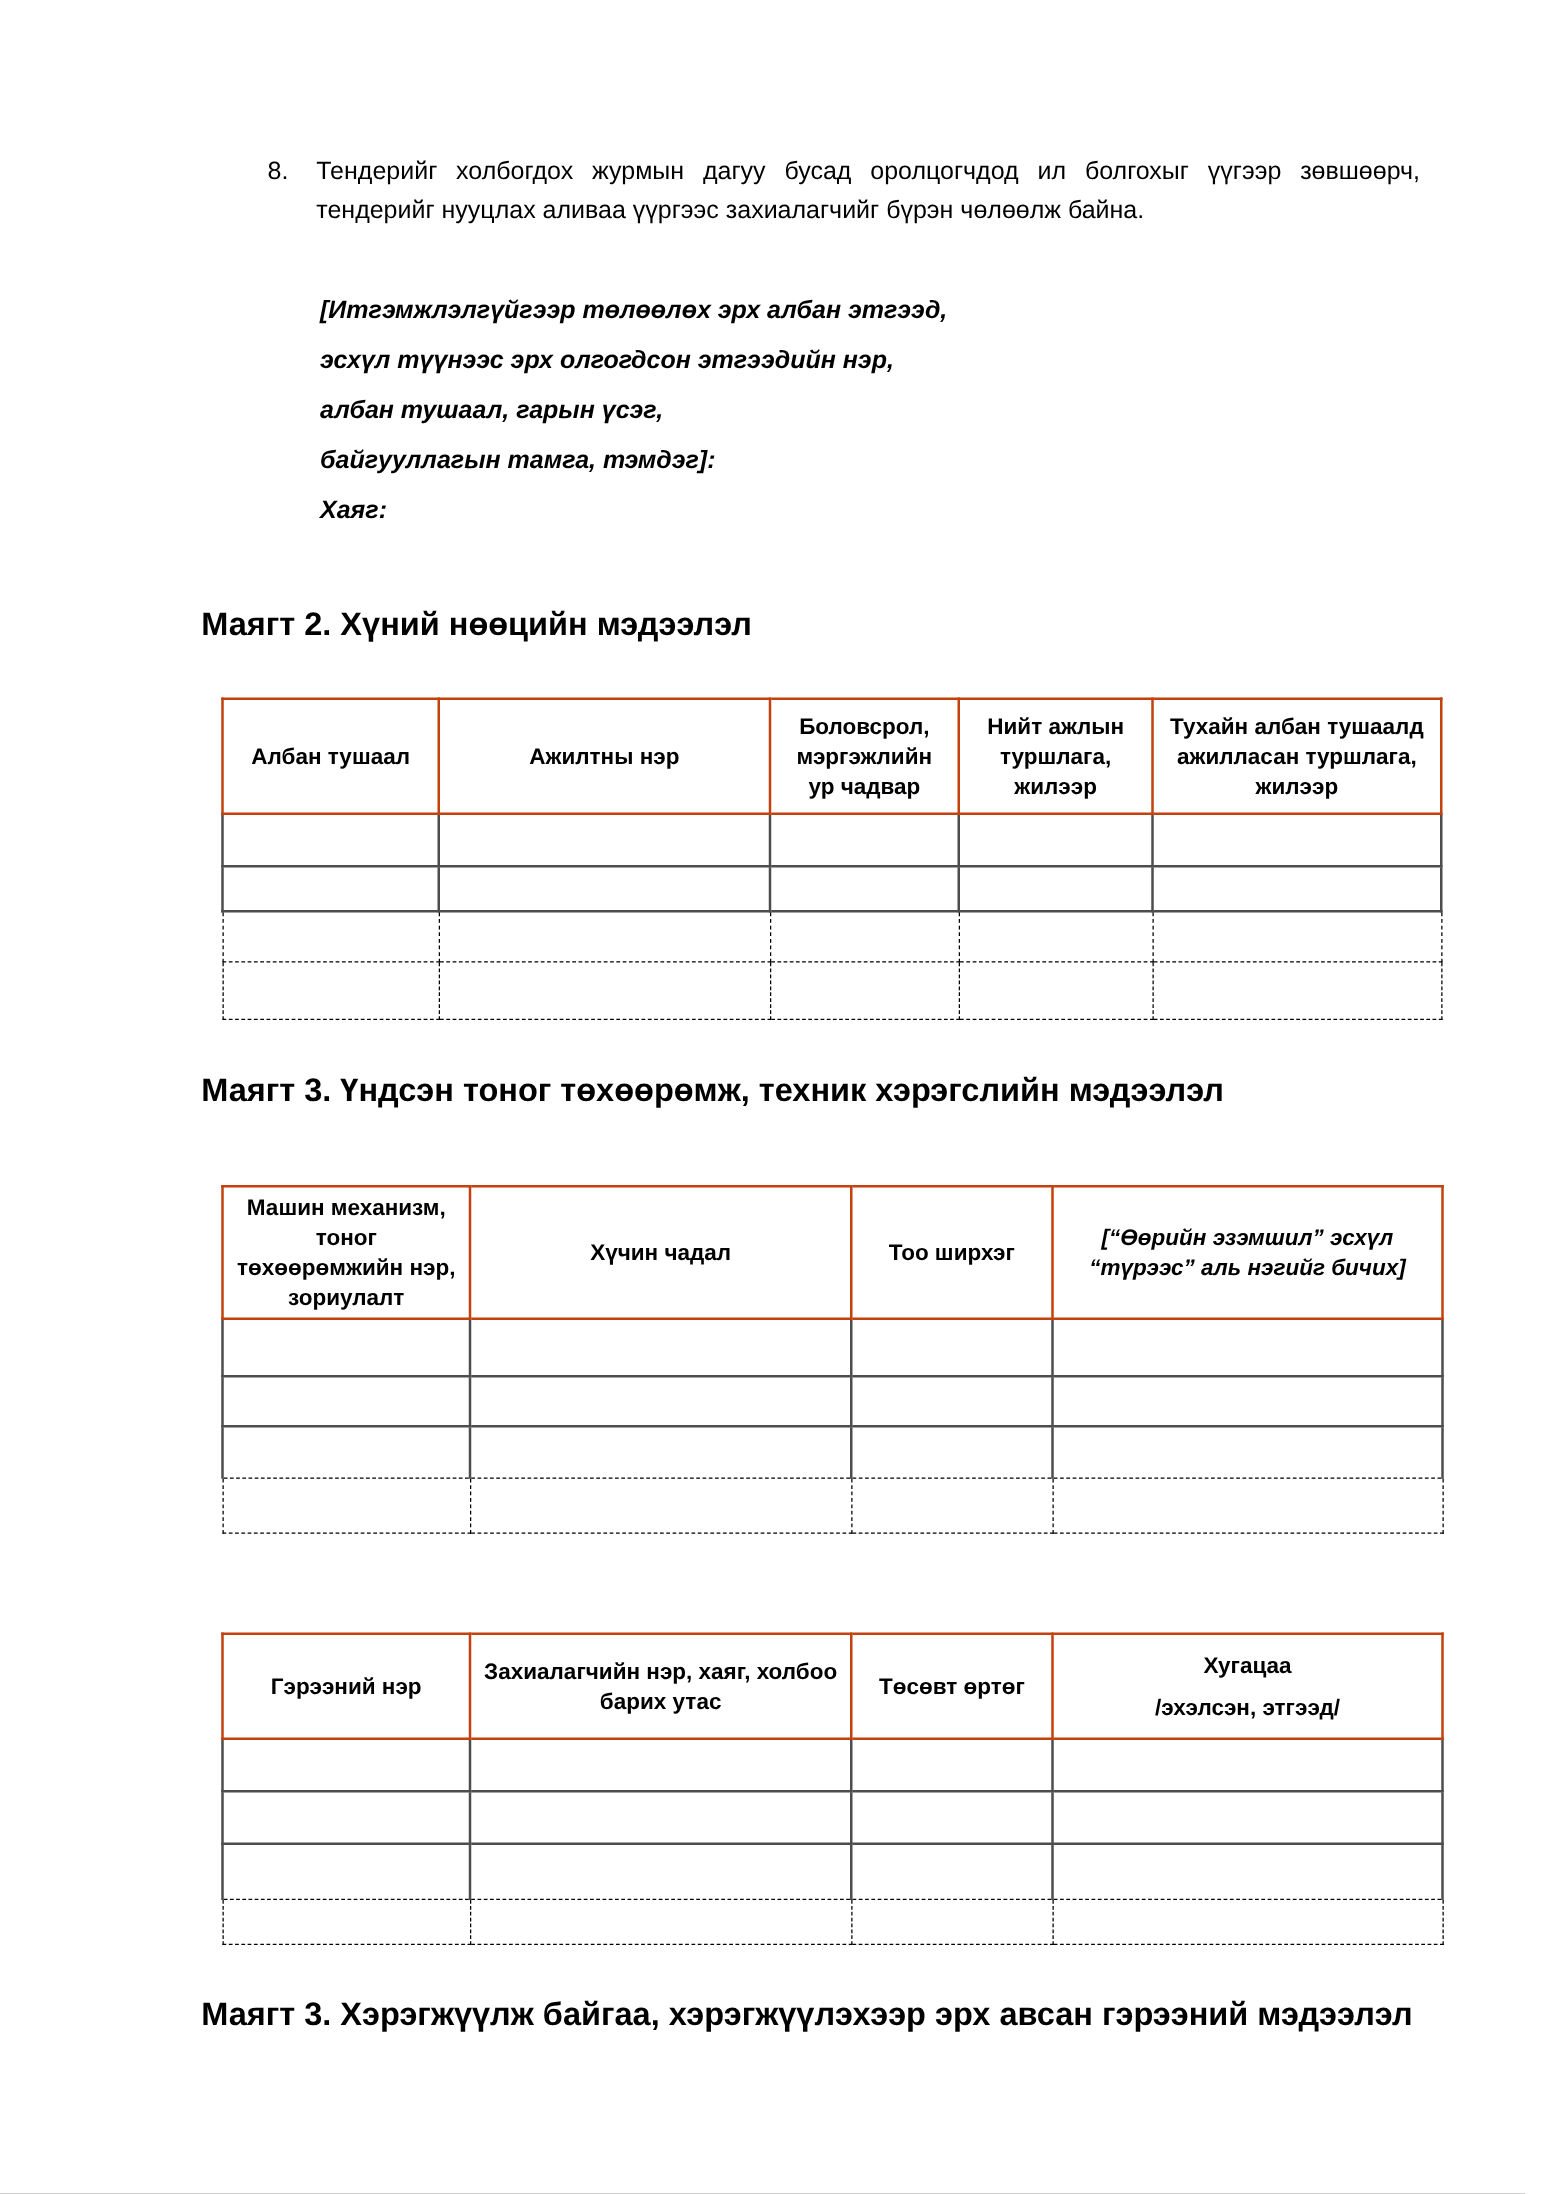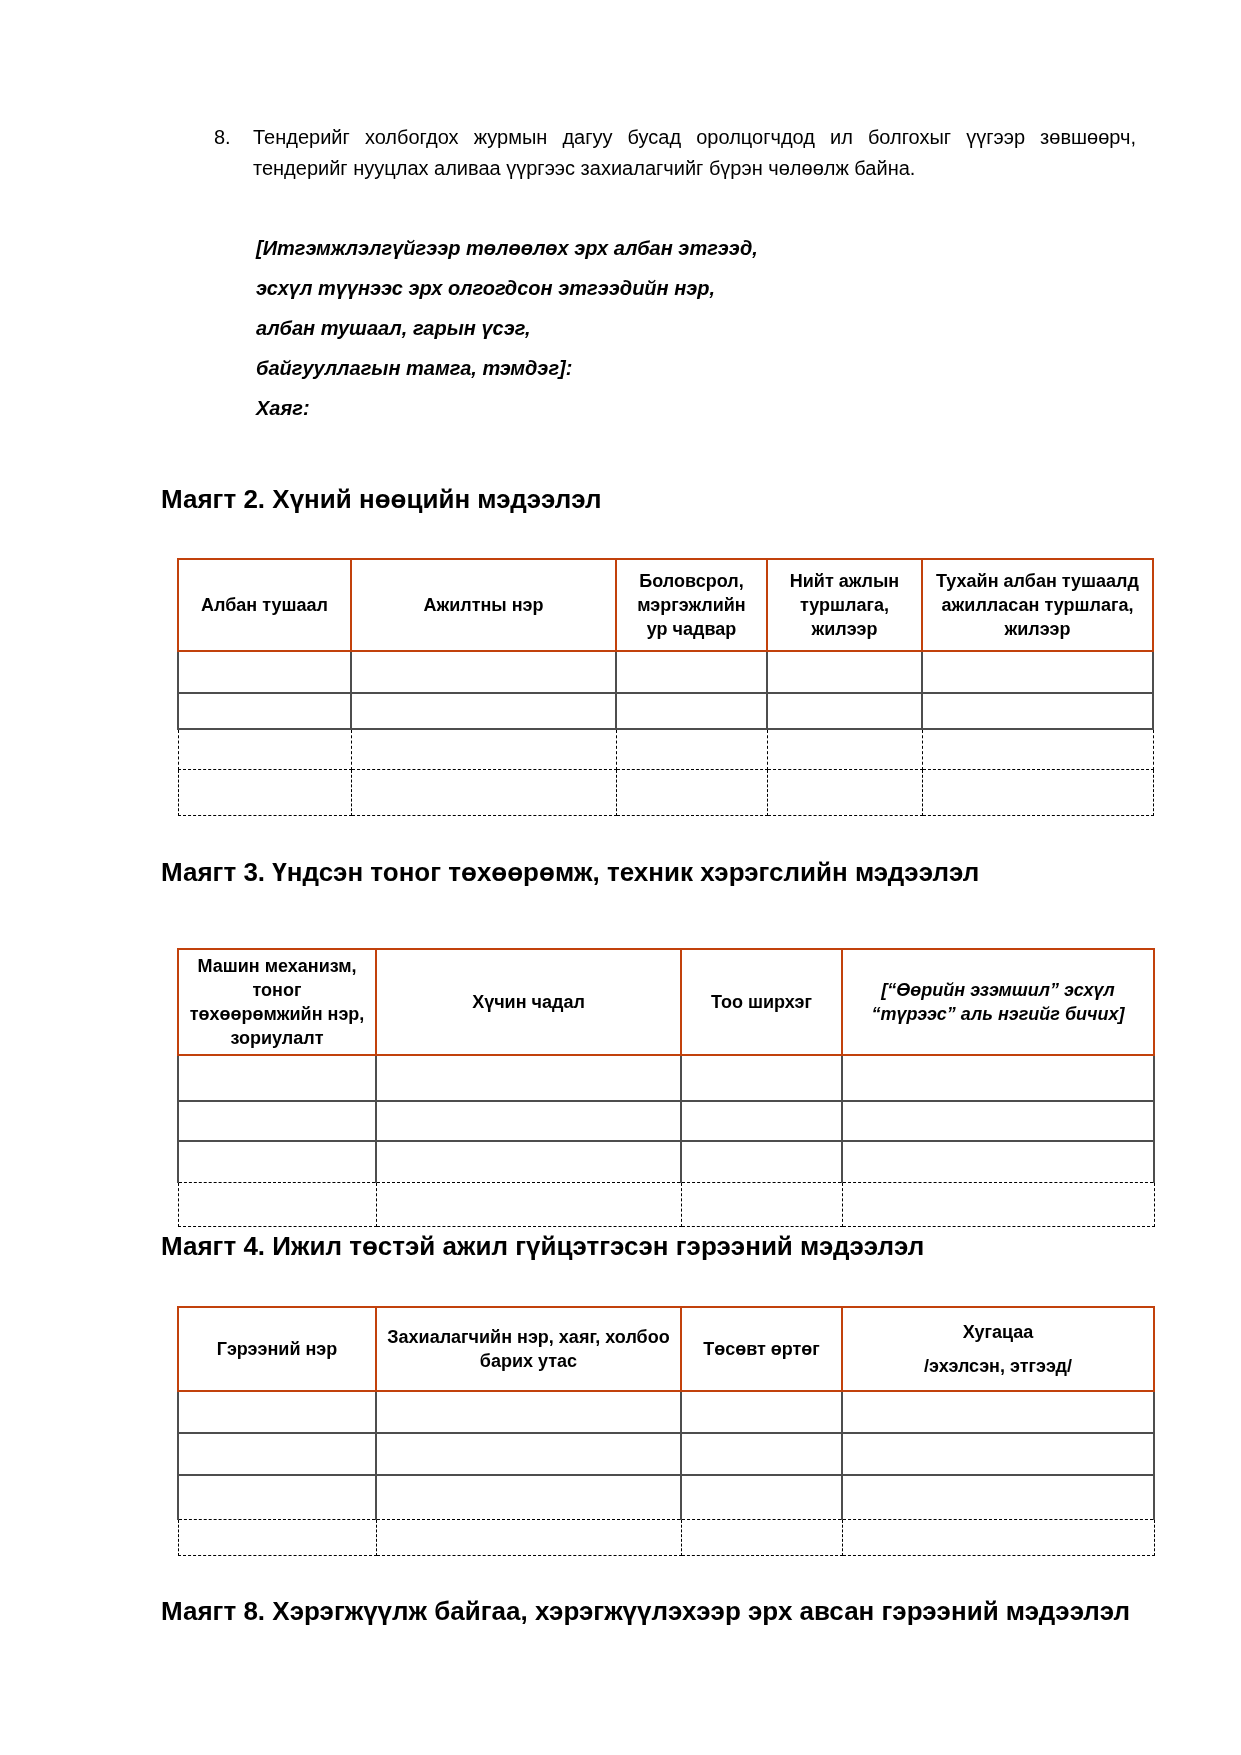--- a/index.html
+++ b/index.html
@@ -167,21 +167,20 @@
       </tr>
       <tr class="dashed" style="height:44px">
         <td></td>
           <td></td>
           <td></td>
           <td></td>
       </tr>
     </tbody>
   </table>
 
-  <div class="heading h-m4">Маягт 4. Ижил төстэй ажил гүйцэтгэсэн гэрээний мэдээлэл</div>
 
   <table class="form t-form4">
     <colgroup>
       <col style="width:198px">
         <col style="width:305px">
         <col style="width:161px">
         <col style="width:312px">
     </colgroup>
     <thead>
       <tr style="height:84px">
@@ -215,15 +214,15 @@
       </tr>
       <tr class="dashed" style="height:36px">
         <td></td>
           <td></td>
           <td></td>
           <td></td>
       </tr>
     </tbody>
   </table>
 
-  <div class="heading h-m5">Маягт 8. Хэрэгжүүлж байгаа, хэрэгжүүлэхээр эрх авсан гэрээний мэдээлэл</div>
+  <div class="heading h-m5">Маягт 3. Хэрэгжүүлж байгаа, хэрэгжүүлэхээр эрх авсан гэрээний мэдээлэл</div>
 
 </div>
 
 </body></html>

